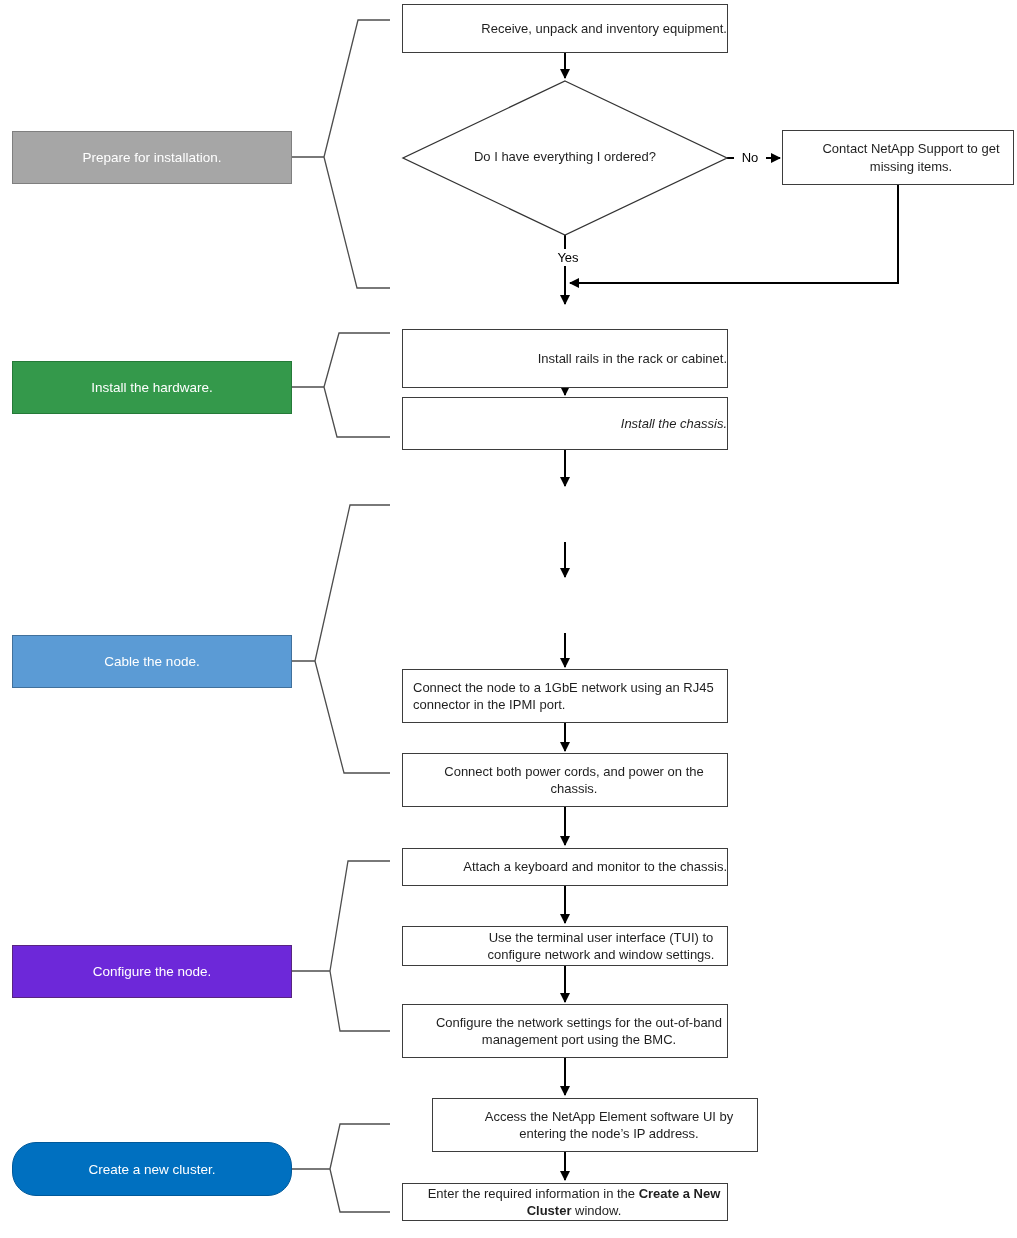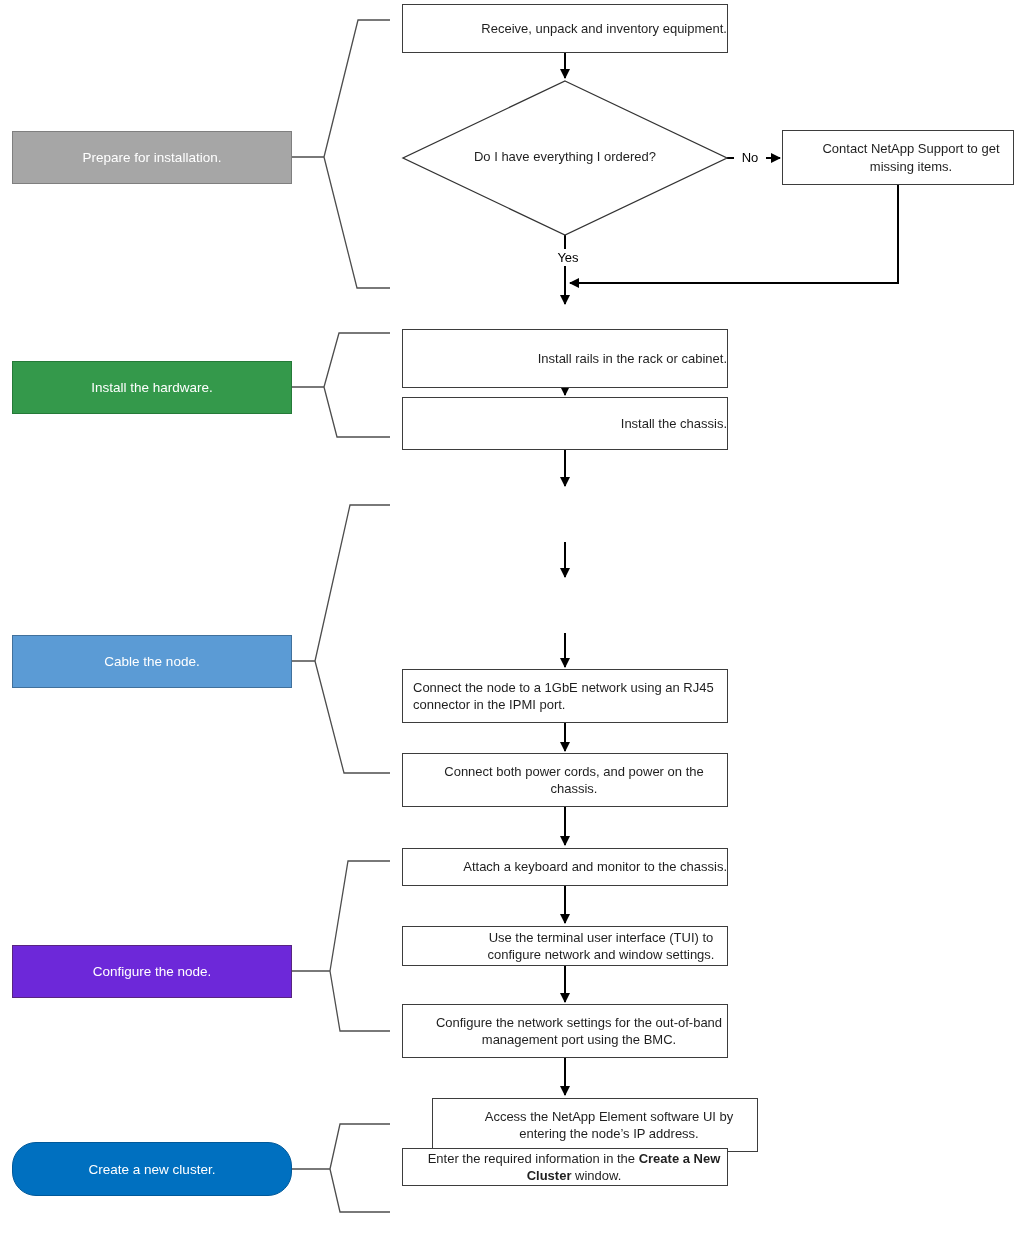--- a/index.html
+++ b/index.html
@@ -94,21 +94,21 @@
   <div class="line-label on-line" style="left:548px;top:249px;width:40px;">Yes</div>
 
   <div class="flow-box" style="left:782px;width:232px;top:130px;height:55px;">
     <span class="txt w200">Contact NetApp Support to get missing items.</span>
   </div>
 
   <div class="flow-box" style="top:307px;height:59px;margin-top:22px;">
     <span class="txt">Install rails in the rack or cabinet.</span>
   </div>
 
-  <div class="flow-box" style="top:397px;height:53px;">
+  <div class="flow-box" style="top:397px;height:53px;font-style:italic;">
     <span class="txt">Install the chassis.</span>
   </div>
 
 
 
   <div class="flow-box align-left" style="top:669px;height:54px;">
     <span class="txt">Connect the node to a 1GbE network using an RJ45 connector in the IPMI port.</span>
   </div>
 
   <div class="flow-box" style="top:753px;height:54px;">
@@ -124,17 +124,17 @@
   </div>
 
   <div class="flow-box" style="top:1004px;height:54px;">
     <span class="txt w290">Configure the network settings for the out-of-band management port using the BMC.</span>
   </div>
 
   <div class="flow-box" style="top:1098px;height:54px;margin-left:30px;">
     <span class="txt w290">Access the NetApp Element software UI by entering the node’s IP address.</span>
   </div>
 
-  <div class="flow-box" style="top:1148px;height:38px;">
+  <div class="flow-box" style="top:1183px;height:38px;">
     <span class="txt w300"><span>Enter the required information in the </span><b>Create a New Cluster</b><span> window.</span></span>
   </div>
 
 </div>
 
 </body></html>

